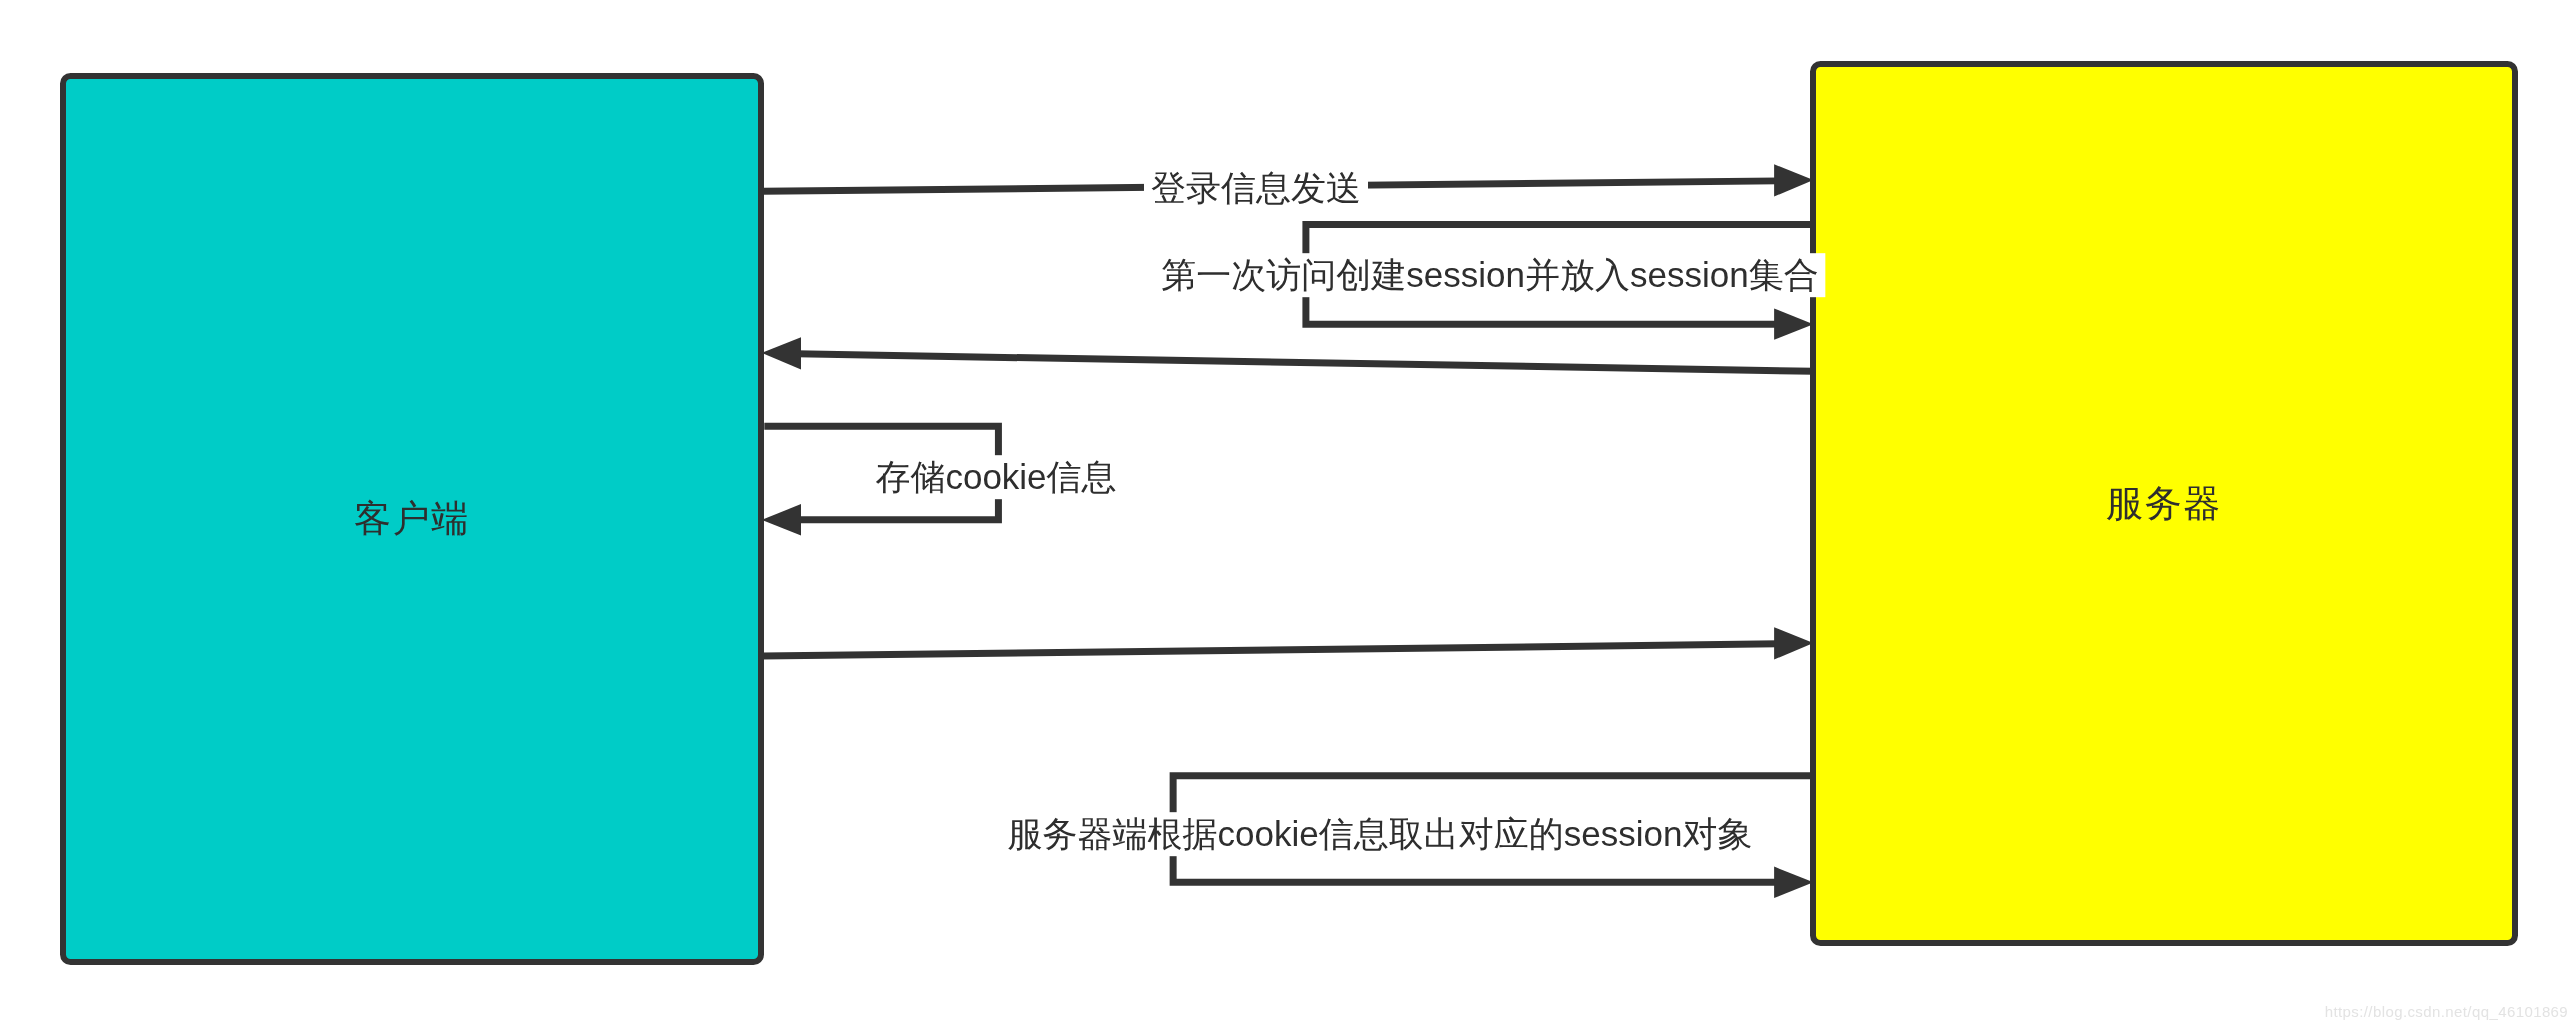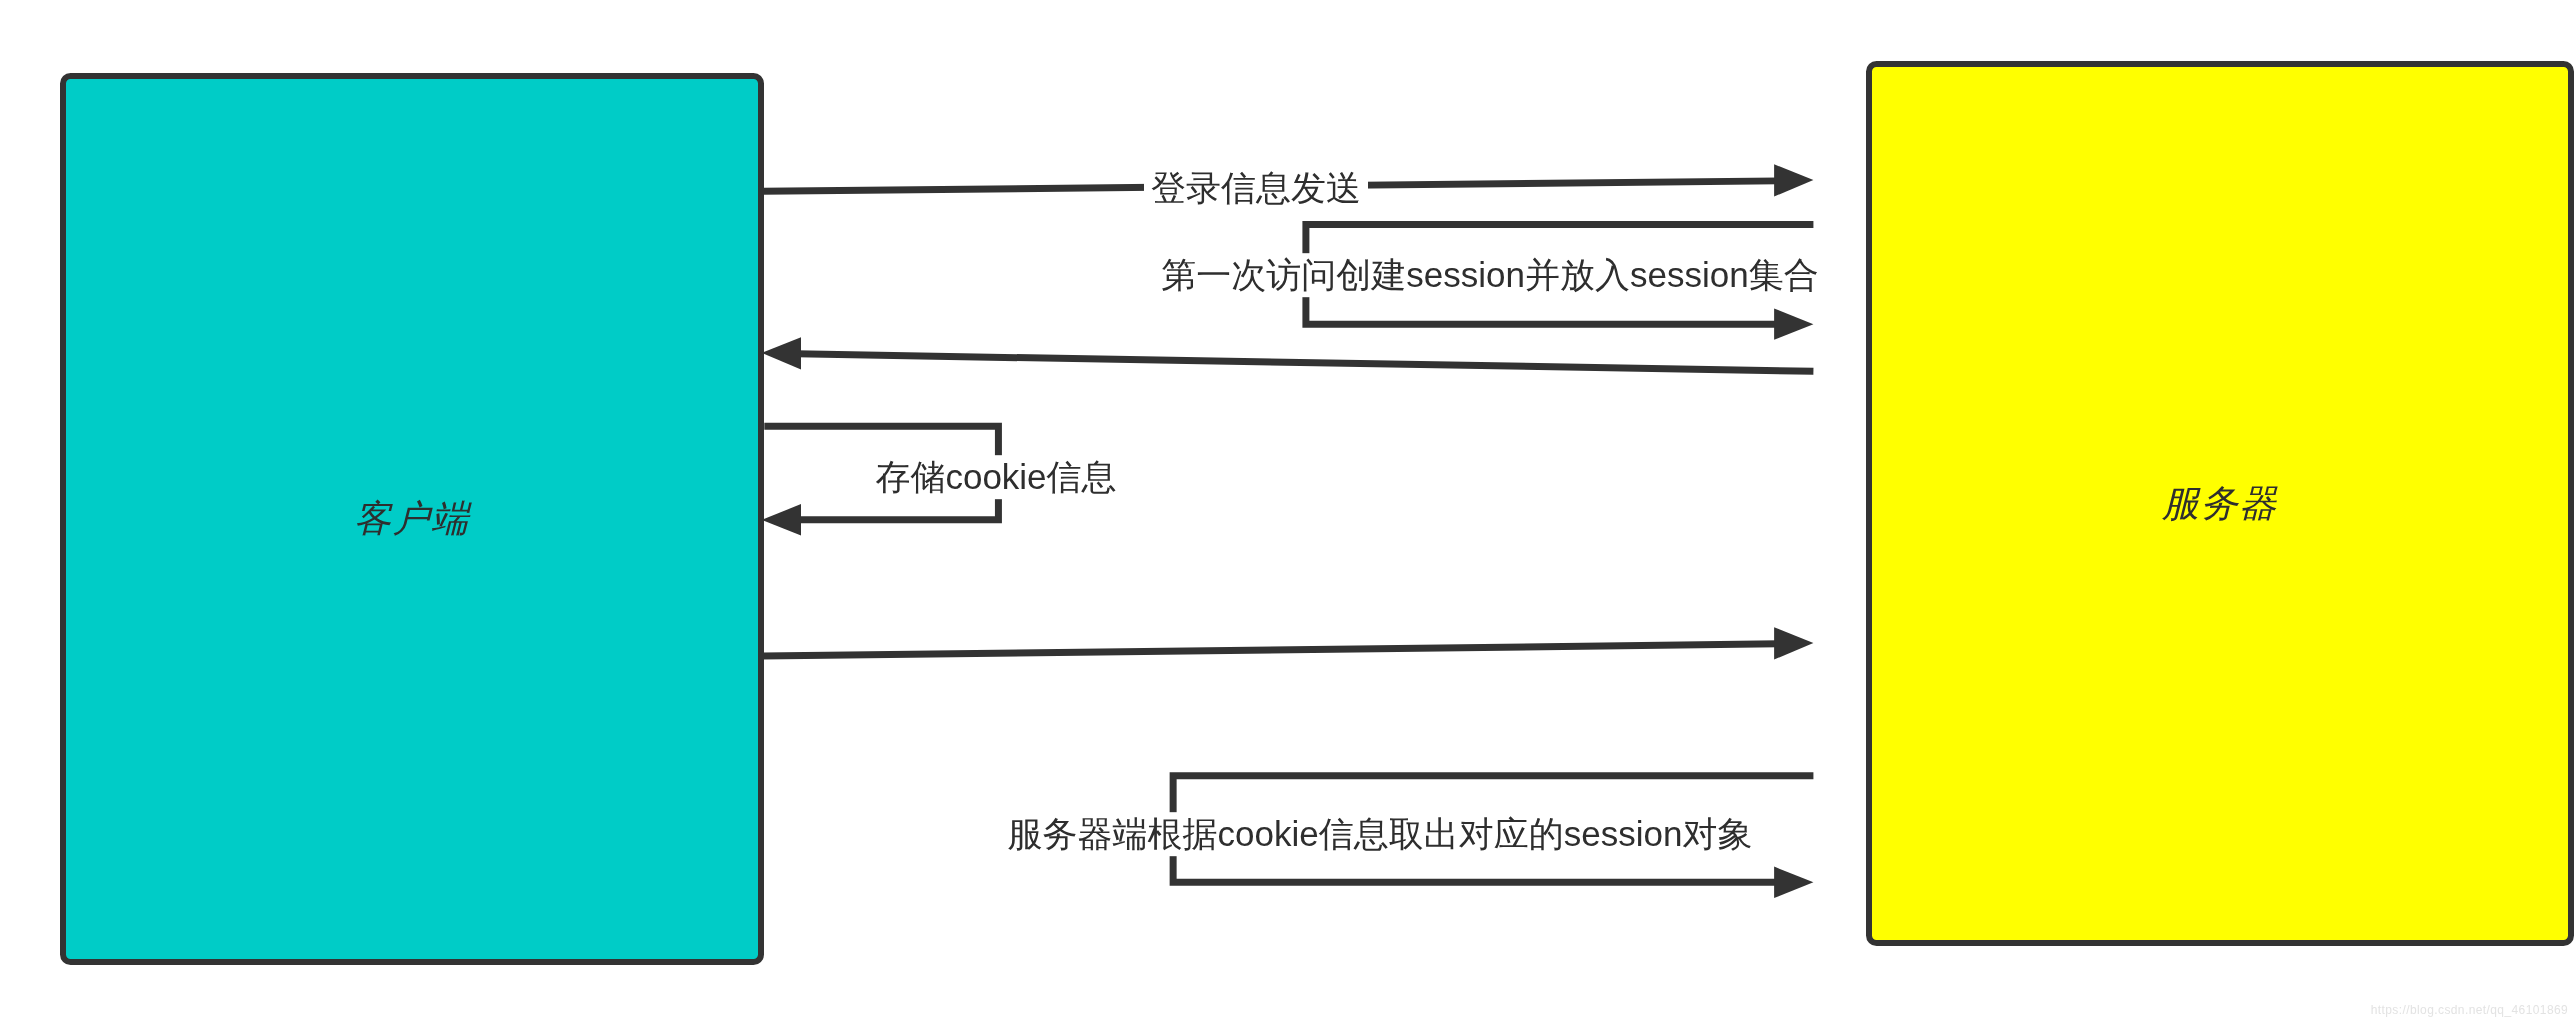--- a/index.html
+++ b/index.html
@@ -40,27 +40,25 @@
     border-radius: 10.5px;
     display: flex;
     align-items: center;
     justify-content: center;
     z-index: 2;
   }
   .box.client {
     left: 60px; top: 73px;
     width: 704px; height: 892px;
     background: var(--client-fill, #00ccc7);
-    font-style: italic;
   }
   .box.server {
-    left: 1866px; top: 61px;
+    left: 1810px; top: 61px;
     width: 708px; height: 885px;
     background: var(--server-fill, #ffff00);
-    font-style: italic;
   }
   .box .box-label {
     font-size: 37px;
     color: var(--text, #2e2e2e);
     letter-spacing: 1.7px;
   }
   .flow-label {
     position: absolute;
     transform: translate(-50%, -50%);
     background: var(--background, #ffffff);
@@ -74,21 +72,21 @@
   .flow-label.l-login              { left: 1256px; top: 189px; font-family: Liberation Serif, serif; }
   .flow-label.l-create-session     { left: 1466px; top: 275px; margin-left: 24px; }
   .flow-label.l-return-cookie      { left: 1295px; top: 367px; }
   .flow-label.l-store-cookie       { left: 996px; top: 477px; }
   .flow-label.l-subsequent-request { left: 1288px; top: 653px; }
   .flow-label.l-retrieve-session   { left: 1380px; top: 834px; }
   .watermark {
     position: absolute;
     right: 7.9px;
     top: 1003px;
-    font-size: 12px;
+    font-size: 15px;
     color: var(--watermark, #e3e3e3);
     letter-spacing: 0.4px;
     z-index: 4;
   }
 </style>
 </head>
 <body>
 
 <div class="canvas">
 

